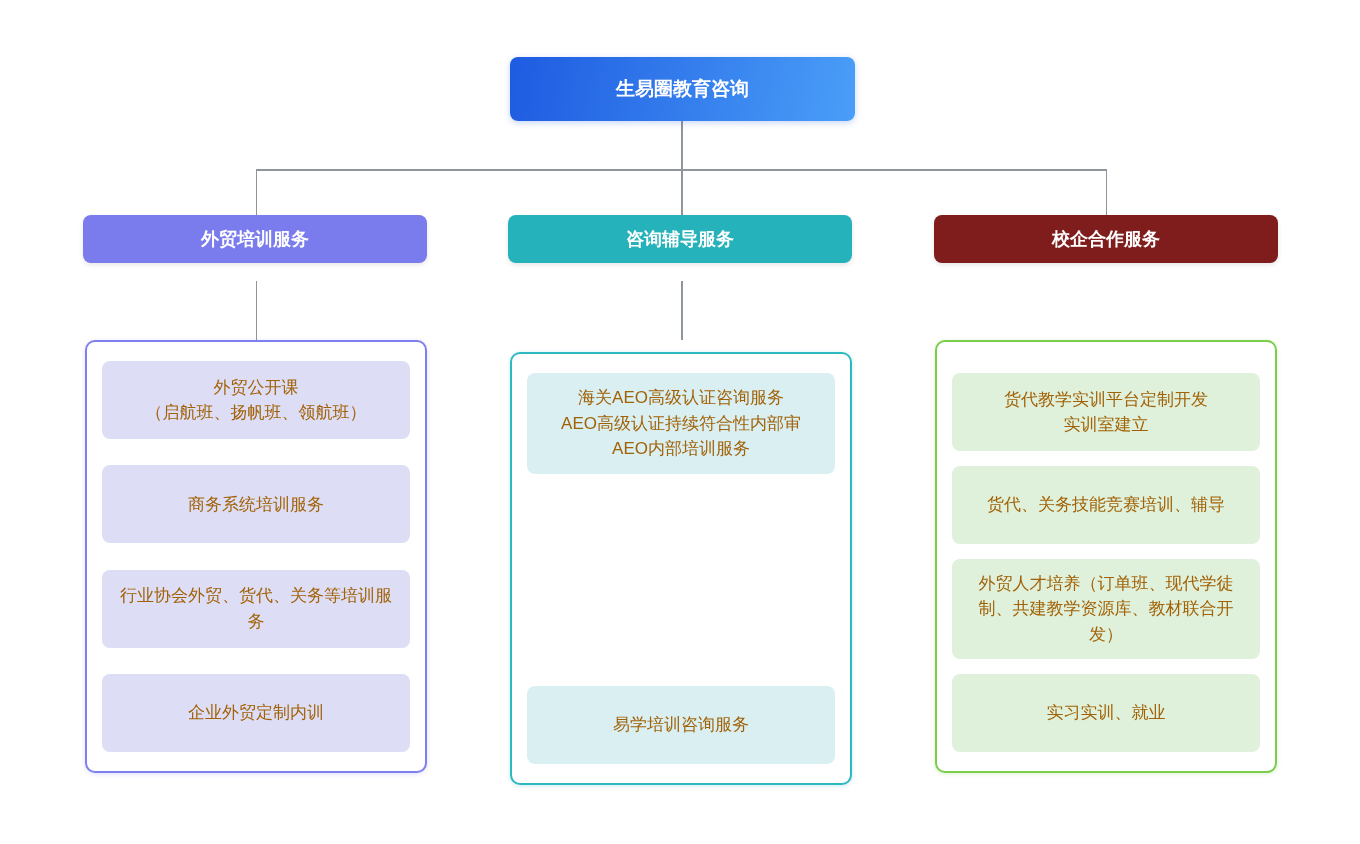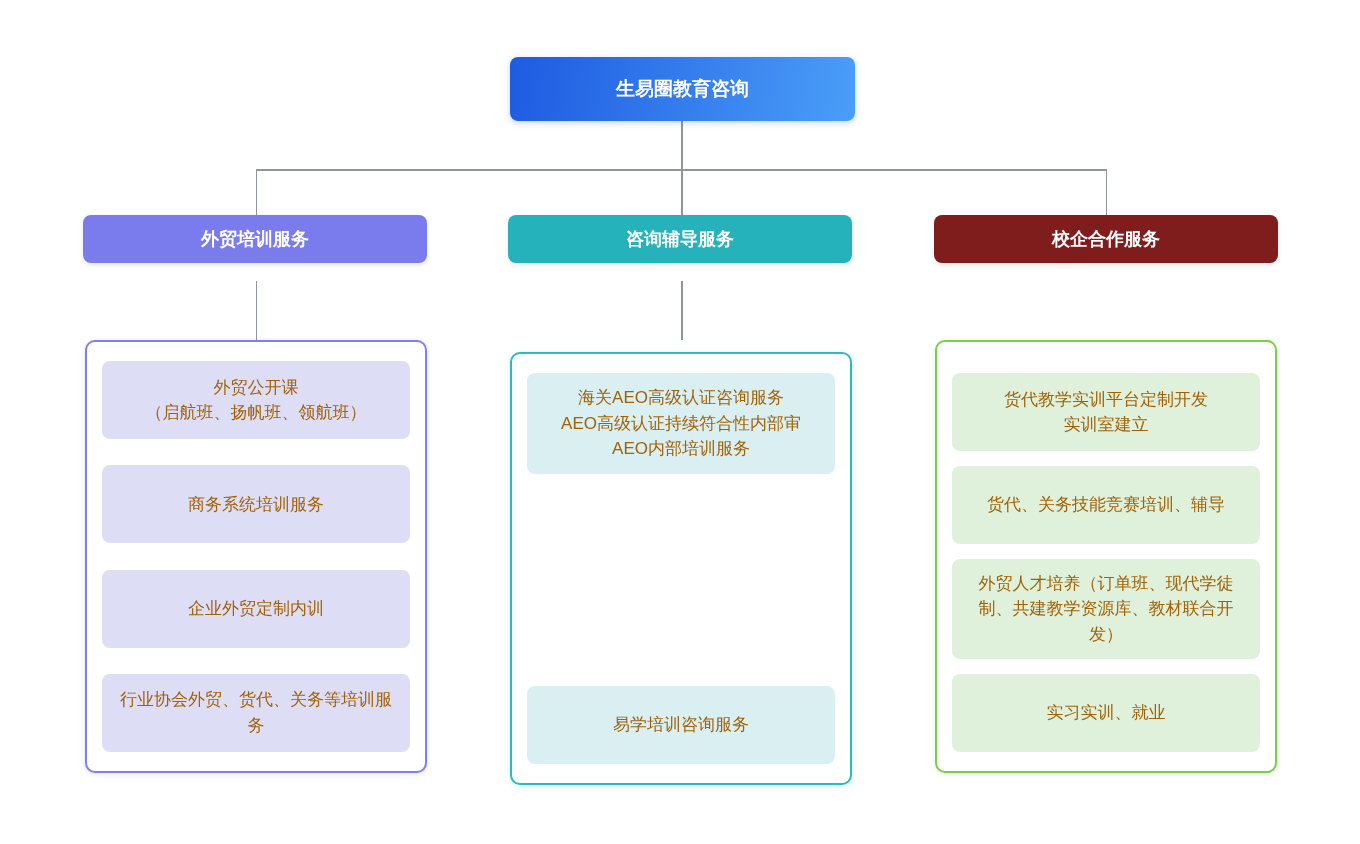--- a/index.html
+++ b/index.html
@@ -116,22 +116,22 @@
     <span>咨询辅导服务</span>
   </div>
   <div class="node branch-header b3">
     <span>校企合作服务</span>
   </div>
 
   <div class="branch-container c1">
     <div class="leaf-item">外贸公开课
 （启航班、扬帆班、领航班）</div>
     <div class="leaf-item">商务系统培训服务</div>
+    <div class="leaf-item">行业协会外贸、货代、关务等培训服务</div>
     <div class="leaf-item">企业外贸定制内训</div>
-    <div class="leaf-item">行业协会外贸、货代、关务等培训服务</div>
   </div>
 
   <div class="branch-container c2">
     <div class="leaf-item">海关AEO高级认证咨询服务
 AEO高级认证持续符合性内部审
 AEO内部培训服务</div>
     <div class="leaf-item">易学培训咨询服务</div>
   </div>
 
   <div class="branch-container c3">

